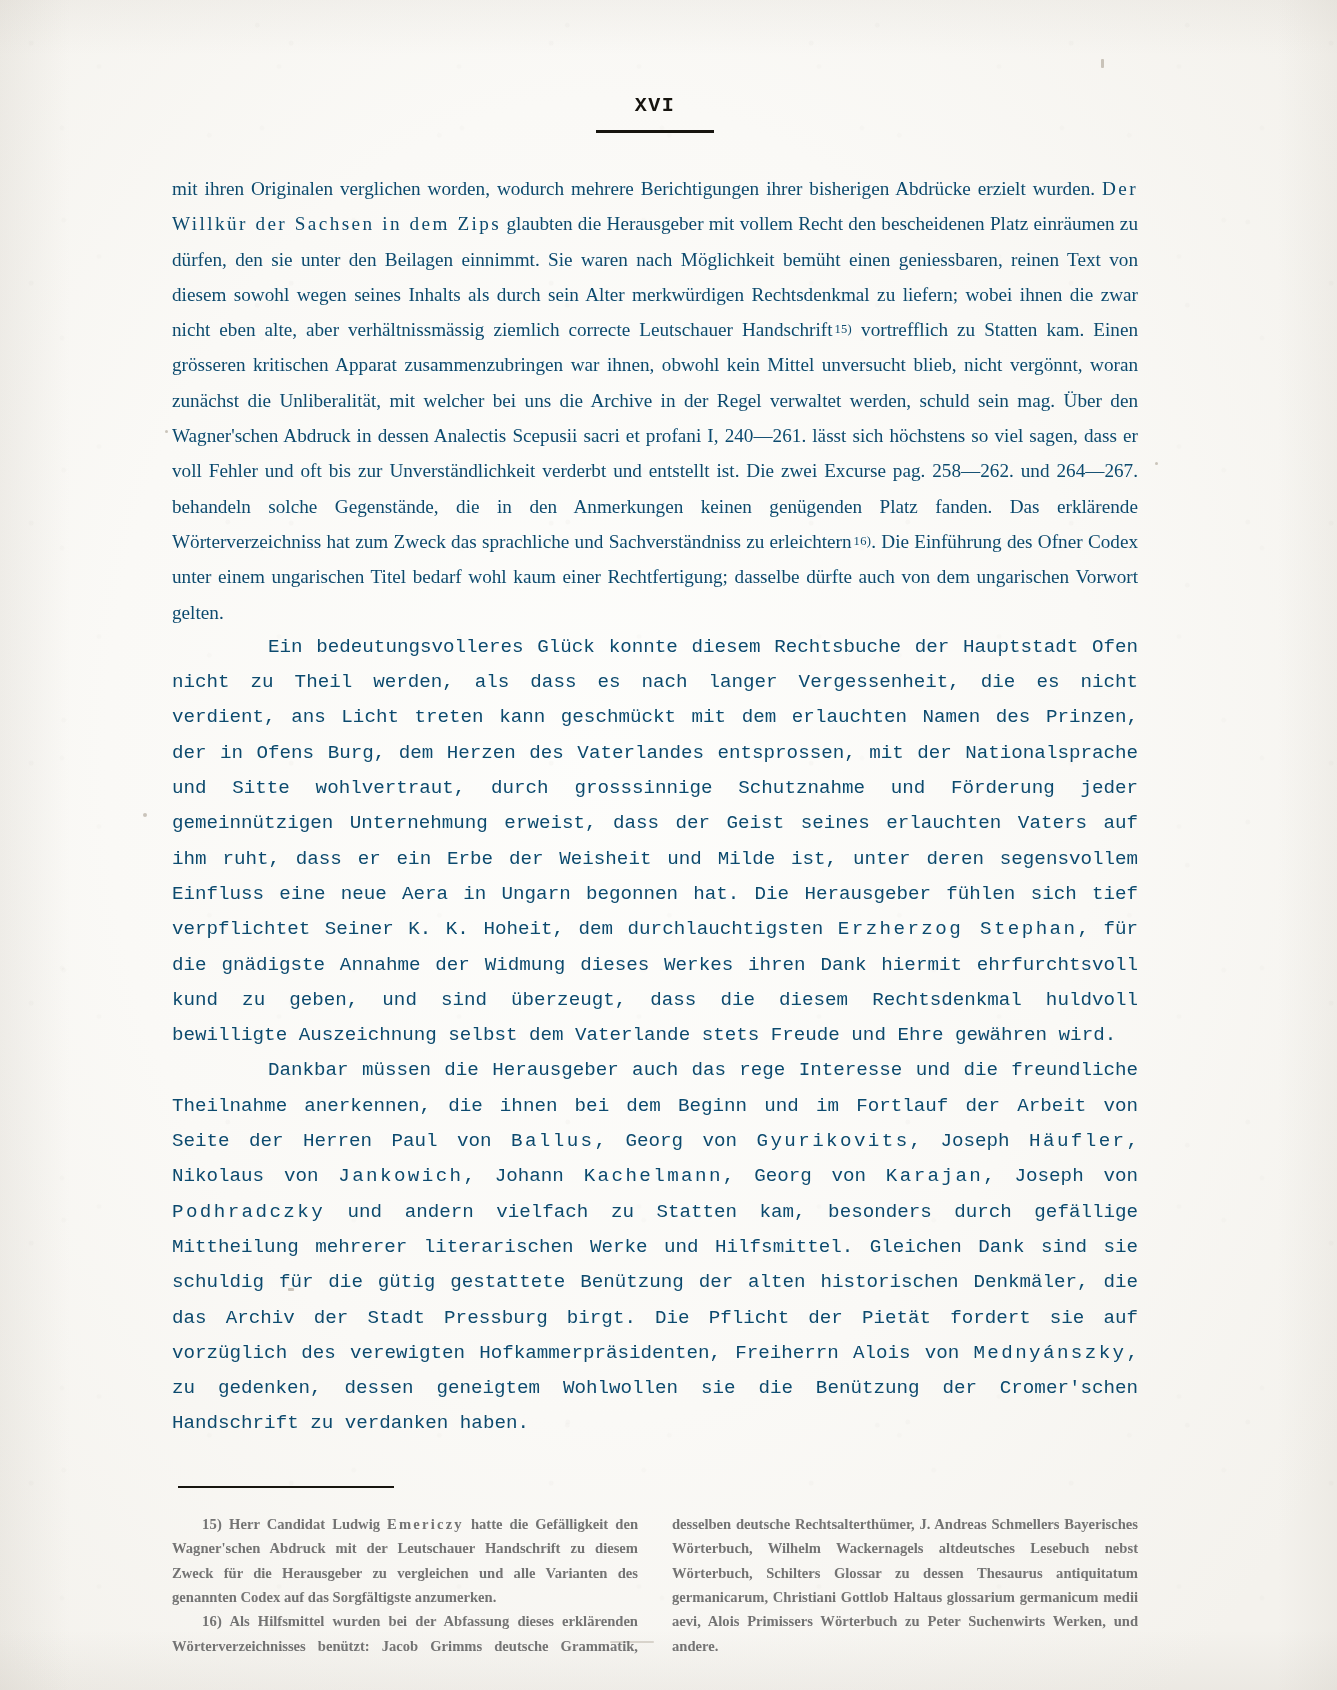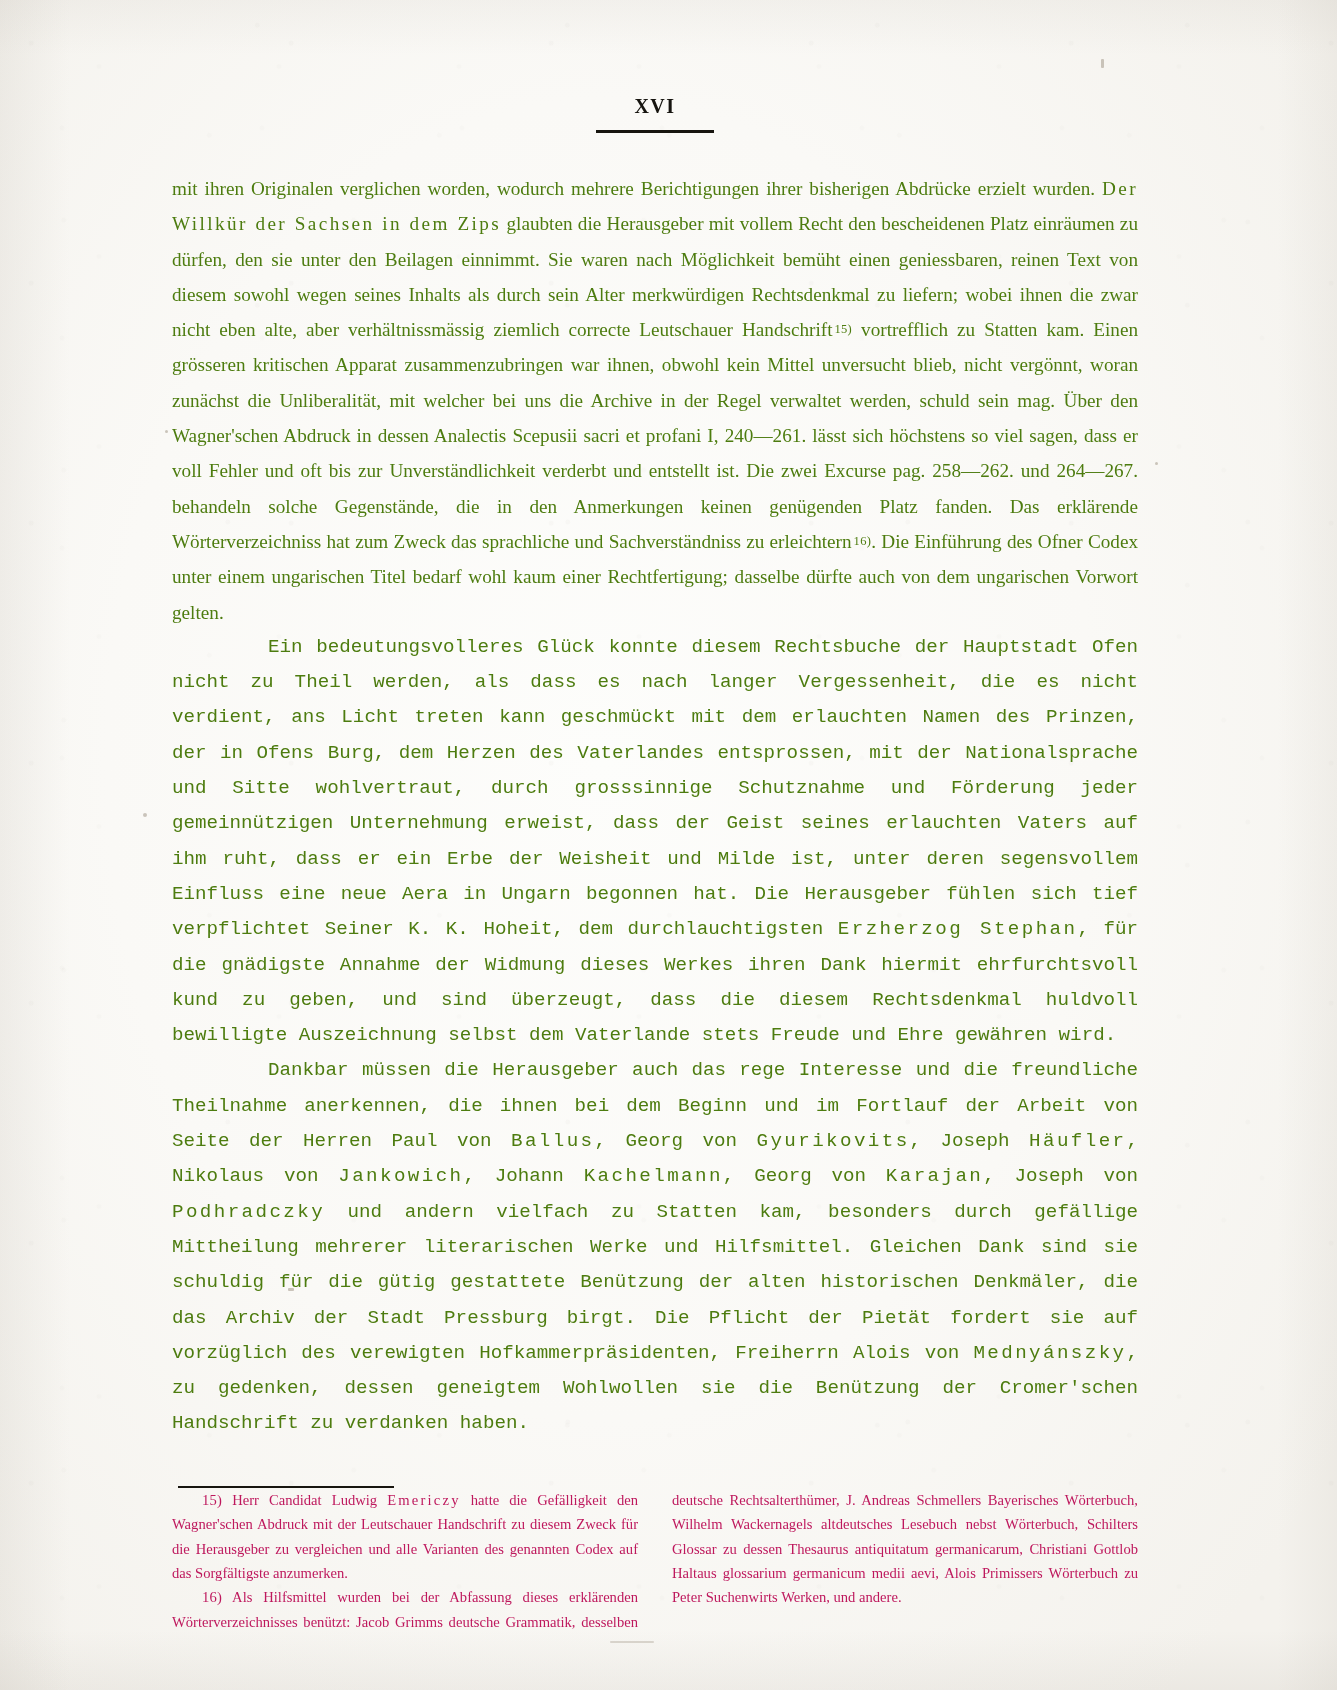--- a/index.html
+++ b/index.html
@@ -69,36 +69,37 @@
   .folio-block {
     text-align: center;
     padding-top: 96px;
   }
   .folio {
     font-size: 20px;
     font-weight: 700;
     letter-spacing: 1.5px;
     line-height: 1;
     color: #16140f;
+    font-family: Liberation Mono, monospace;
   }
   .folio-rule {
     width: 118px;
     height: 0;
     margin: 14px auto 0 auto;
     border-top: 3px solid #17150f;
   }
 
   
   .body-text {
     margin-top: 38px;
     font-size: 19.2px;
     line-height: 35.3px;
     text-align: justify;
     text-justify: inter-word;
-    color: #4d7c0f;
+    color: #0c4a6e;
     -webkit-font-smoothing: none;
   }
   .body-text p {
     margin: 0;
     text-indent: 0;
   }
   .body-text p.indent {
     text-indent: 96px;
     font-family: Liberation Mono, monospace;
   }
@@ -113,29 +114,30 @@
   }
 
   
   .fn-rule {
     width: 216px;
     height: 0;
     border-top: 2.5px solid #17150f;
     margin: 44px 0 0 6px;
   }
   .footnotes {
+    margin-top: 24px;
     column-count: 2;
     column-gap: 34px;
     column-fill: auto;
     height: 150px;
     font-size: 14.6px;
     line-height: 24.4px;
     text-align: justify;
-    font-weight: 400;
-    color: #be185d;
+    font-weight: 700;
+    color: #737373;
   }
   .footnotes p {
     margin: 0;
     text-indent: 30px;
   }
   .fn-num {
     letter-spacing: .2px;
   }
   .sp-s {
     letter-spacing: 2.2px;

